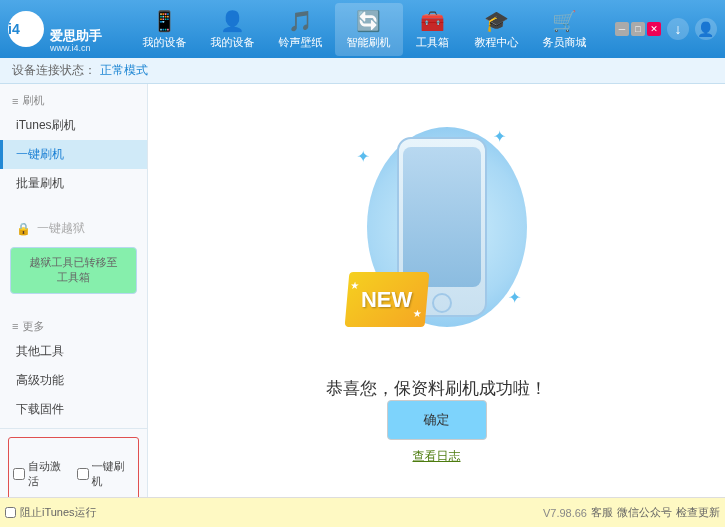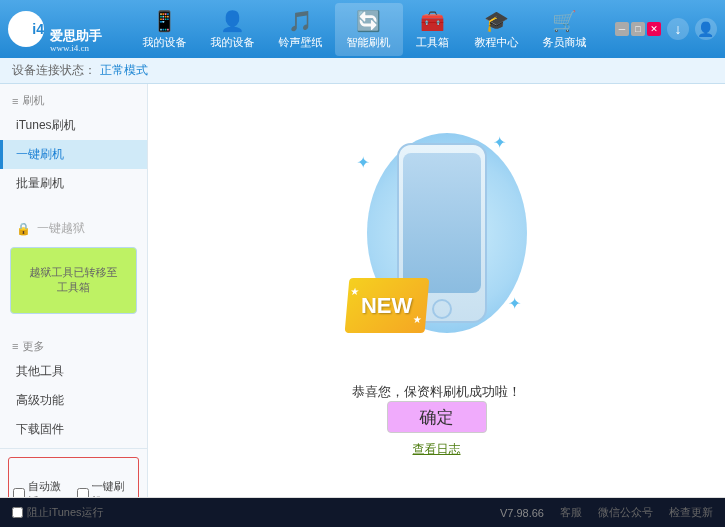--- a/index.html
+++ b/index.html
@@ -20,36 +20,36 @@
       width: 110px;
       flex-shrink: 0;
     }
     .logo-circle {
       width: 36px;
       height: 36px;
       background: white;
       border-radius: 50%;
       display: flex;
       align-items: center;
-      justify-content: flex-end;
+      justify-content: flex-start;
       margin-right: 6px;
     }
     .logo-circle span {
       color: #2288d4;
       font-weight: bold;
       font-size: 14px;
     }
     .logo-text {
       display: flex;
       flex-direction: column;
       line-height: 1.2;
       margin-top: 24px;
     }
     .logo-text .name { font-size: 13px; font-weight: bold; color: white; }
-    .logo-text .url { font-size: 9px; color: rgba(255,255,255,0.85); font-family: Liberation Serif, serif; }
+    .logo-text .url { font-size: 9px; color: rgba(255,255,255,0.85); }
 
     .nav-tabs {
       display: flex;
       flex: 1;
       justify-content: center;
       gap: 0;
     }
     .nav-tab {
       display: flex;
       flex-direction: column;
@@ -149,24 +149,24 @@
     .sidebar-item.active {
       background: #d0eaf8;
       color: #1a7fd4;
       border-left: 3px solid #2288d4;
       padding-left: 13px;
     }
     .sidebar-item.disabled { color: #aaa; cursor: default; }
 
     .sidebar-notice {
       margin: 4px 10px;
-      background: #bef264;
+      background: #86efac;
       border: 1px solid #b8d8f0;
       border-radius: 4px;
-      padding: 17px 8px;
+      padding: 7px 8px;
       font-size: 11px;
       color: #666;
       text-align: center;
       line-height: 1.4;
     }
 
     .sidebar-bottom {
       margin-top: auto;
       padding: 8px;
       border-top: 1px solid #dde8f0;
@@ -280,57 +280,57 @@
     }
     .new-stars {
       color: white;
       font-size: 10px;
       position: absolute;
     }
     .new-star-l { left: 2px; top: 8px; }
     .new-star-r { right: 4px; bottom: 8px; }
 
     .success-text {
-      font-size: 13px;
+      font-size: 17px;
       color: #333;
       font-weight: normal;
     }
     .confirm-btn {
       width: 100px;
-      height: 32px;
-      background: #f0abfc;
+      height: 40px;
+      background: #7dd3fc;
       border: 1px solid #ccc;
       border-radius: 4px;
       cursor: pointer;
-      font-size: 17px;
+      font-size: 13px;
       color: #333;
       margin-bottom: 8px;
     }
     .log-link {
       font-size: 12px;
       color: #4d7c0f;
       cursor: pointer;
       text-decoration: underline;
     }
 
     
     .footer {
       height: 30px;
-      background: #0f172a;
+      background: #fef9c3;
       border-top: 1px solid #ddd;
       display: flex;
       align-items: center;
-      padding: 0 12px;
+      padding: 0 5px;
       font-size: 11px;
       color: #666;
       gap: 8px;
     }
     .footer-left { display: flex; align-items: center; gap: 4px; }
     .footer-left input[type=checkbox] { width: 11px; height: 11px; }
-    .footer-right { margin-left: auto; display: flex; align-items: center; gap: 16px; }
+    .footer-right { margin-left: auto; display: flex; align-items: center; gap: 4px; }
     .footer-link { color: #666; cursor: pointer; }
     .version-num { color: #888; }
 
     .divider-line {
       height: 1px;
       background: #dde8f0;
       margin: 4px 0;
     }
   </style>
 </head>

